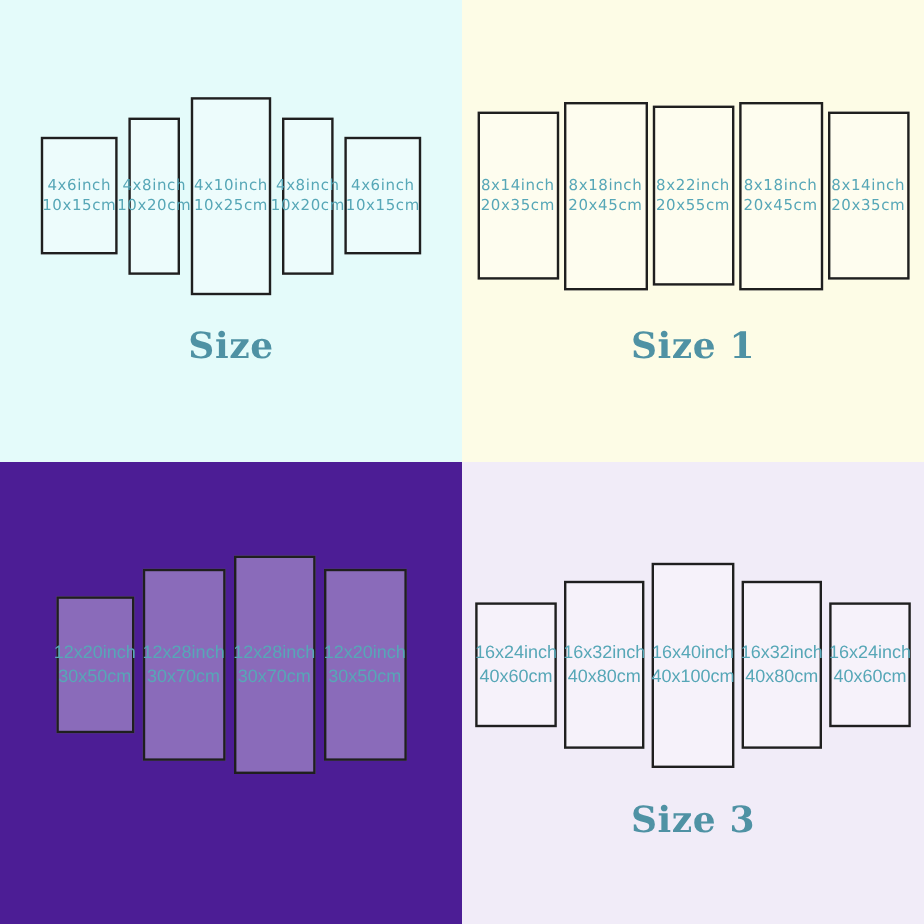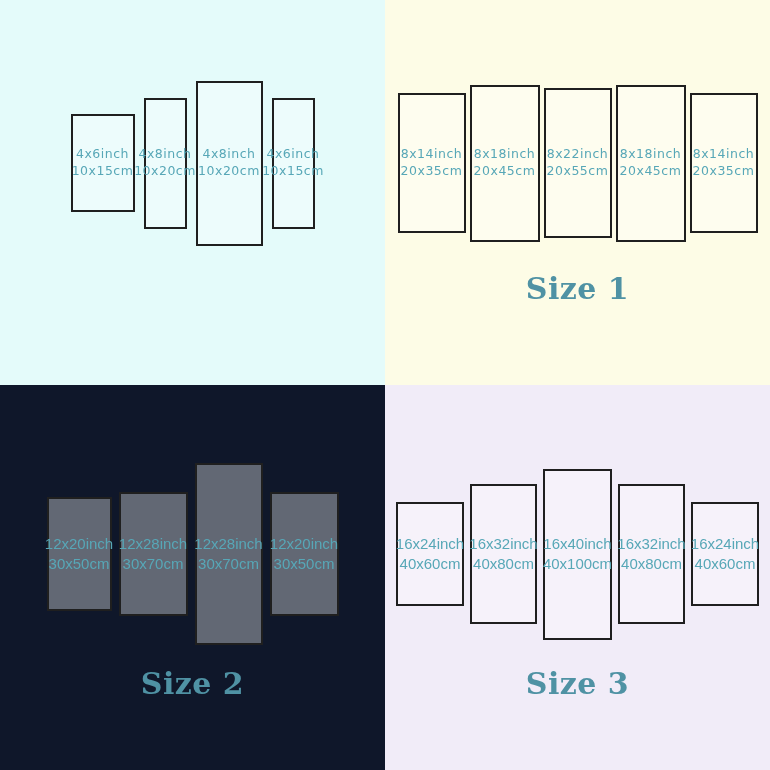--- a/index.html
+++ b/index.html
@@ -65,21 +65,21 @@
   
   .q1 .panel:nth-of-type(1), .q1 .panel:nth-of-type(5) { width: 64px; height: 98px; }
   .q1 .panel:nth-of-type(2), .q1 .panel:nth-of-type(4) { width: 43px; height: 131px; }
   .q1 .panel:nth-of-type(3)                            { width: 67px; height: 165px; }
 
   .q2 .panel:nth-of-type(1), .q2 .panel:nth-of-type(5) { width: 68px; height: 140px; }
   .q2 .panel:nth-of-type(2), .q2 .panel:nth-of-type(4) { width: 70px; height: 157px; }
   .q2 .panel:nth-of-type(3)                            { width: 68px; height: 150px; }
 
   .q3 .panel:nth-of-type(1), .q3 .panel:nth-of-type(5) { width: 65px; height: 114px; }
-  .q3 .panel:nth-of-type(2), .q3 .panel:nth-of-type(4) { width: 69px; height: 124px; }
+  .q3 .panel:nth-of-type(2), .q3 .panel:nth-of-type(4) { width: 69px; height: 160px; }
   .q3 .panel:nth-of-type(3)                            { width: 68px; height: 182px; }
 
   .q4 .panel:nth-of-type(1), .q4 .panel:nth-of-type(5) { width: 68px; height: 104px; }
   .q4 .panel:nth-of-type(2), .q4 .panel:nth-of-type(4) { width: 67px; height: 140px; }
   .q4 .panel:nth-of-type(3)                            { width: 69px; height: 171px; }
 
   .size-label {
     font-family: "DejaVu Serif", "Liberation Serif", serif;
     font-weight: bold;
     font-size: 30px;
@@ -97,28 +97,33 @@
   <div class="diagram">
     <div class="panel">
       <span class="line" data-bind="quadrants.0.panels.0.inch">4x6inch</span>
       <span class="line" data-bind="quadrants.0.panels.0.cm">10x15cm</span>
     </div>
     <div class="panel">
       <span class="line" data-bind="quadrants.0.panels.1.inch">4x8inch</span>
       <span class="line" data-bind="quadrants.0.panels.1.cm">10x20cm</span>
     </div>
     <div class="panel">
+      <span class="line" data-bind="quadrants.0.panels.2.inch">4x10inch</span>
+      <span class="line" data-bind="quadrants.0.panels.2.cm">10x25cm</span>
+    </div>
+    <div class="panel">
       <span class="line" data-bind="quadrants.0.panels.3.inch">4x8inch</span>
       <span class="line" data-bind="quadrants.0.panels.3.cm">10x20cm</span>
     </div>
     <div class="panel">
       <span class="line" data-bind="quadrants.0.panels.4.inch">4x6inch</span>
       <span class="line" data-bind="quadrants.0.panels.4.cm">10x15cm</span>
     </div>
   </div>
+  <h2 class="size-label" data-bind="quadrants.0.label">Size</h2>
 </section>
 
 <section class="quadrant q2" data-bind-bg="quadrants.1.bg" style="background: rgb(253, 252, 230);">
   <div class="diagram">
     <div class="panel">
       <span class="line" data-bind="quadrants.1.panels.0.inch">8x14inch</span>
       <span class="line" data-bind="quadrants.1.panels.0.cm">20x35cm</span>
     </div>
     <div class="panel">
       <span class="line" data-bind="quadrants.1.panels.1.inch">8x18inch</span>
@@ -133,40 +138,39 @@
       <span class="line" data-bind="quadrants.1.panels.3.cm">20x45cm</span>
     </div>
     <div class="panel">
       <span class="line" data-bind="quadrants.1.panels.4.inch">8x14inch</span>
       <span class="line" data-bind="quadrants.1.panels.4.cm">20x35cm</span>
     </div>
   </div>
   <h2 class="size-label" data-bind="quadrants.1.label">Size 1</h2>
 </section>
 
-<section class="quadrant q3" data-bind-bg="quadrants.2.bg" style="background: #0f172a;">
+<section class="quadrant q3" data-bind-bg="quadrants.2.bg" style="background: #4c1d95;">
   <div class="diagram">
     <div class="panel">
       <span class="line" data-bind="quadrants.2.panels.0.inch">12x20inch</span>
       <span class="line" data-bind="quadrants.2.panels.0.cm">30x50cm</span>
     </div>
     <div class="panel">
       <span class="line" data-bind="quadrants.2.panels.1.inch">12x28inch</span>
       <span class="line" data-bind="quadrants.2.panels.1.cm">30x70cm</span>
     </div>
     <div class="panel">
       <span class="line" data-bind="quadrants.2.panels.3.inch">12x28inch</span>
       <span class="line" data-bind="quadrants.2.panels.3.cm">30x70cm</span>
     </div>
     <div class="panel">
       <span class="line" data-bind="quadrants.2.panels.4.inch">12x20inch</span>
       <span class="line" data-bind="quadrants.2.panels.4.cm">30x50cm</span>
     </div>
   </div>
-  <h2 class="size-label" data-bind="quadrants.2.label">Size 2</h2>
 </section>
 
 <section class="quadrant q4" data-bind-bg="quadrants.3.bg" style="background: rgb(241, 236, 248);">
   <div class="diagram">
     <div class="panel">
       <span class="line" data-bind="quadrants.3.panels.0.inch">16x24inch</span>
       <span class="line" data-bind="quadrants.3.panels.0.cm">40x60cm</span>
     </div>
     <div class="panel">
       <span class="line" data-bind="quadrants.3.panels.1.inch">16x32inch</span>

